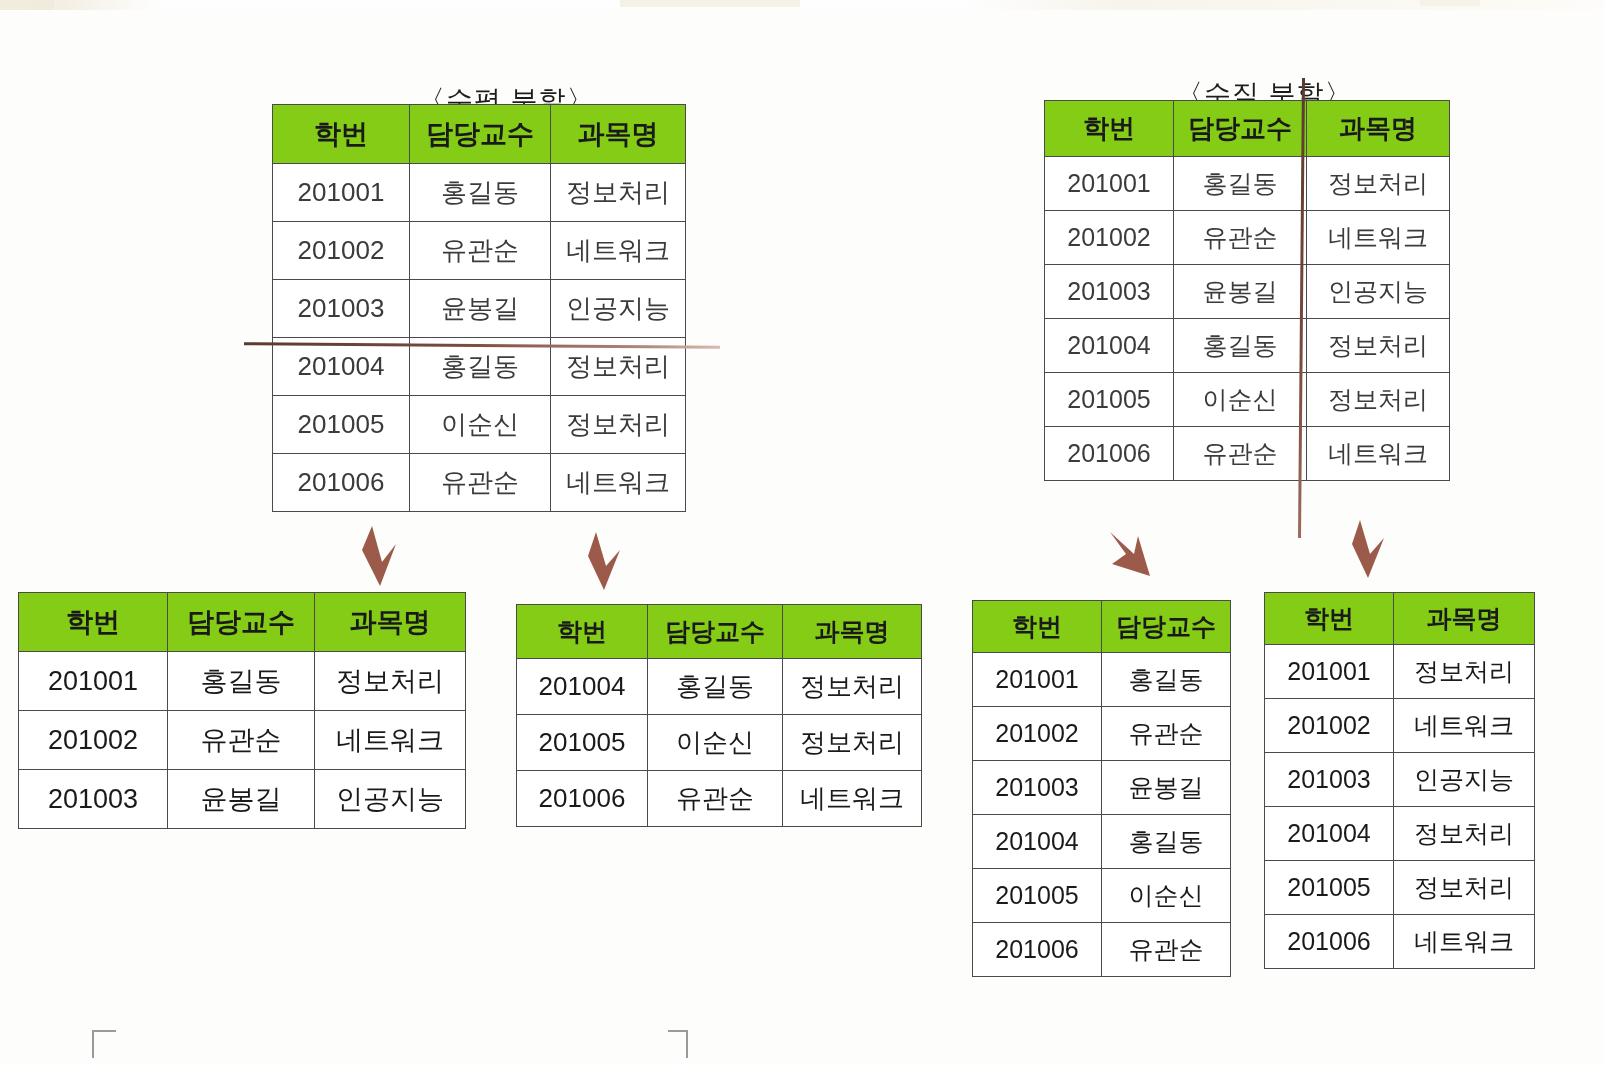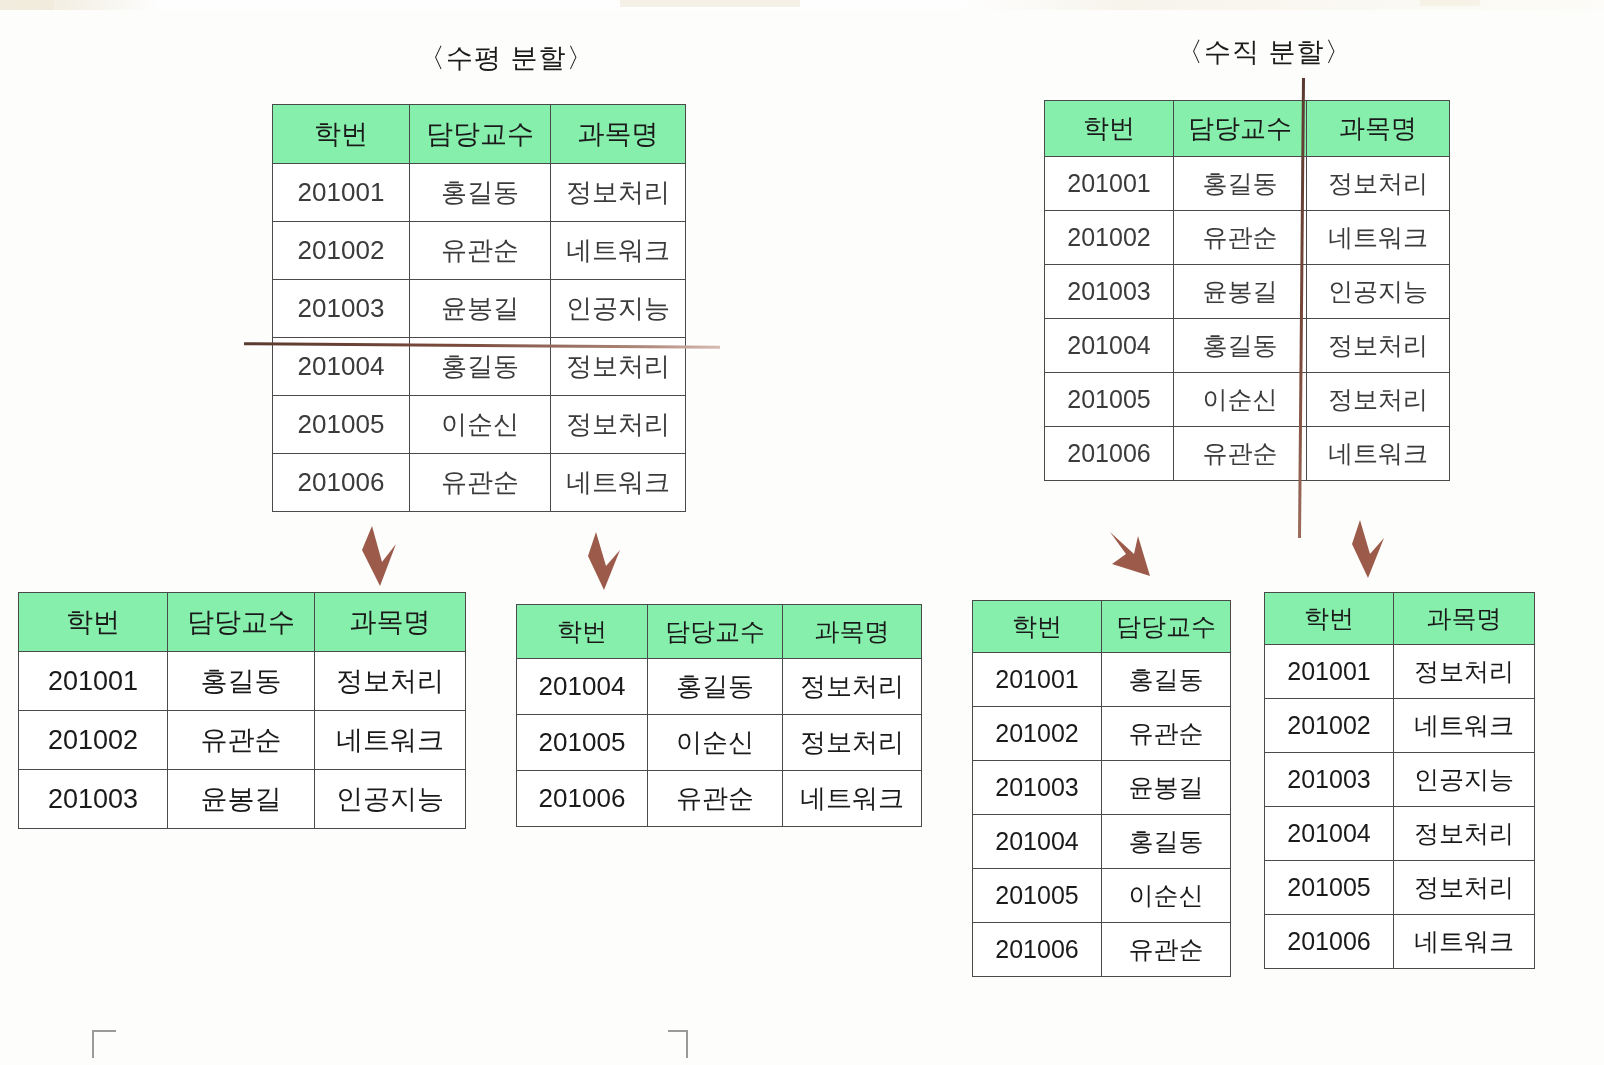--- a/index.html
+++ b/index.html
@@ -34,35 +34,36 @@
     top: 0;
     background: #efe9d8;
     opacity: .75;
   }
   .caption {
     position: absolute;
     font-size: 27px;
     letter-spacing: 1px;
     color: #1c1c1c;
     white-space: nowrap;
+    margin-top: 42px;
   }
   table.tbl {
     border-collapse: collapse;
     position: absolute;
     background: #ffffff;
   }
   table.tbl th, table.tbl td {
     border: 1.5px solid #4a4a4a;
     text-align: center;
     white-space: nowrap;
     font-weight: normal;
   }
   table.tbl th {
-    background: #86efac;
-    font-weight: normal;
+    background: #84cc16;
+    font-weight: bold;
   }
   
   #src-horizontal { left: 272px; top: 104px; }
   #src-horizontal th { font-size: 27px; padding: 11px 0; }
   #src-horizontal td { font-size: 26px; padding: 11px 0; color: #3b3b3b; }
   #src-horizontal td.c0 { width: 136px; }
   #src-horizontal td.c1 { width: 140px; }
   #src-horizontal td.c2 { width: 134px; }
 
   

